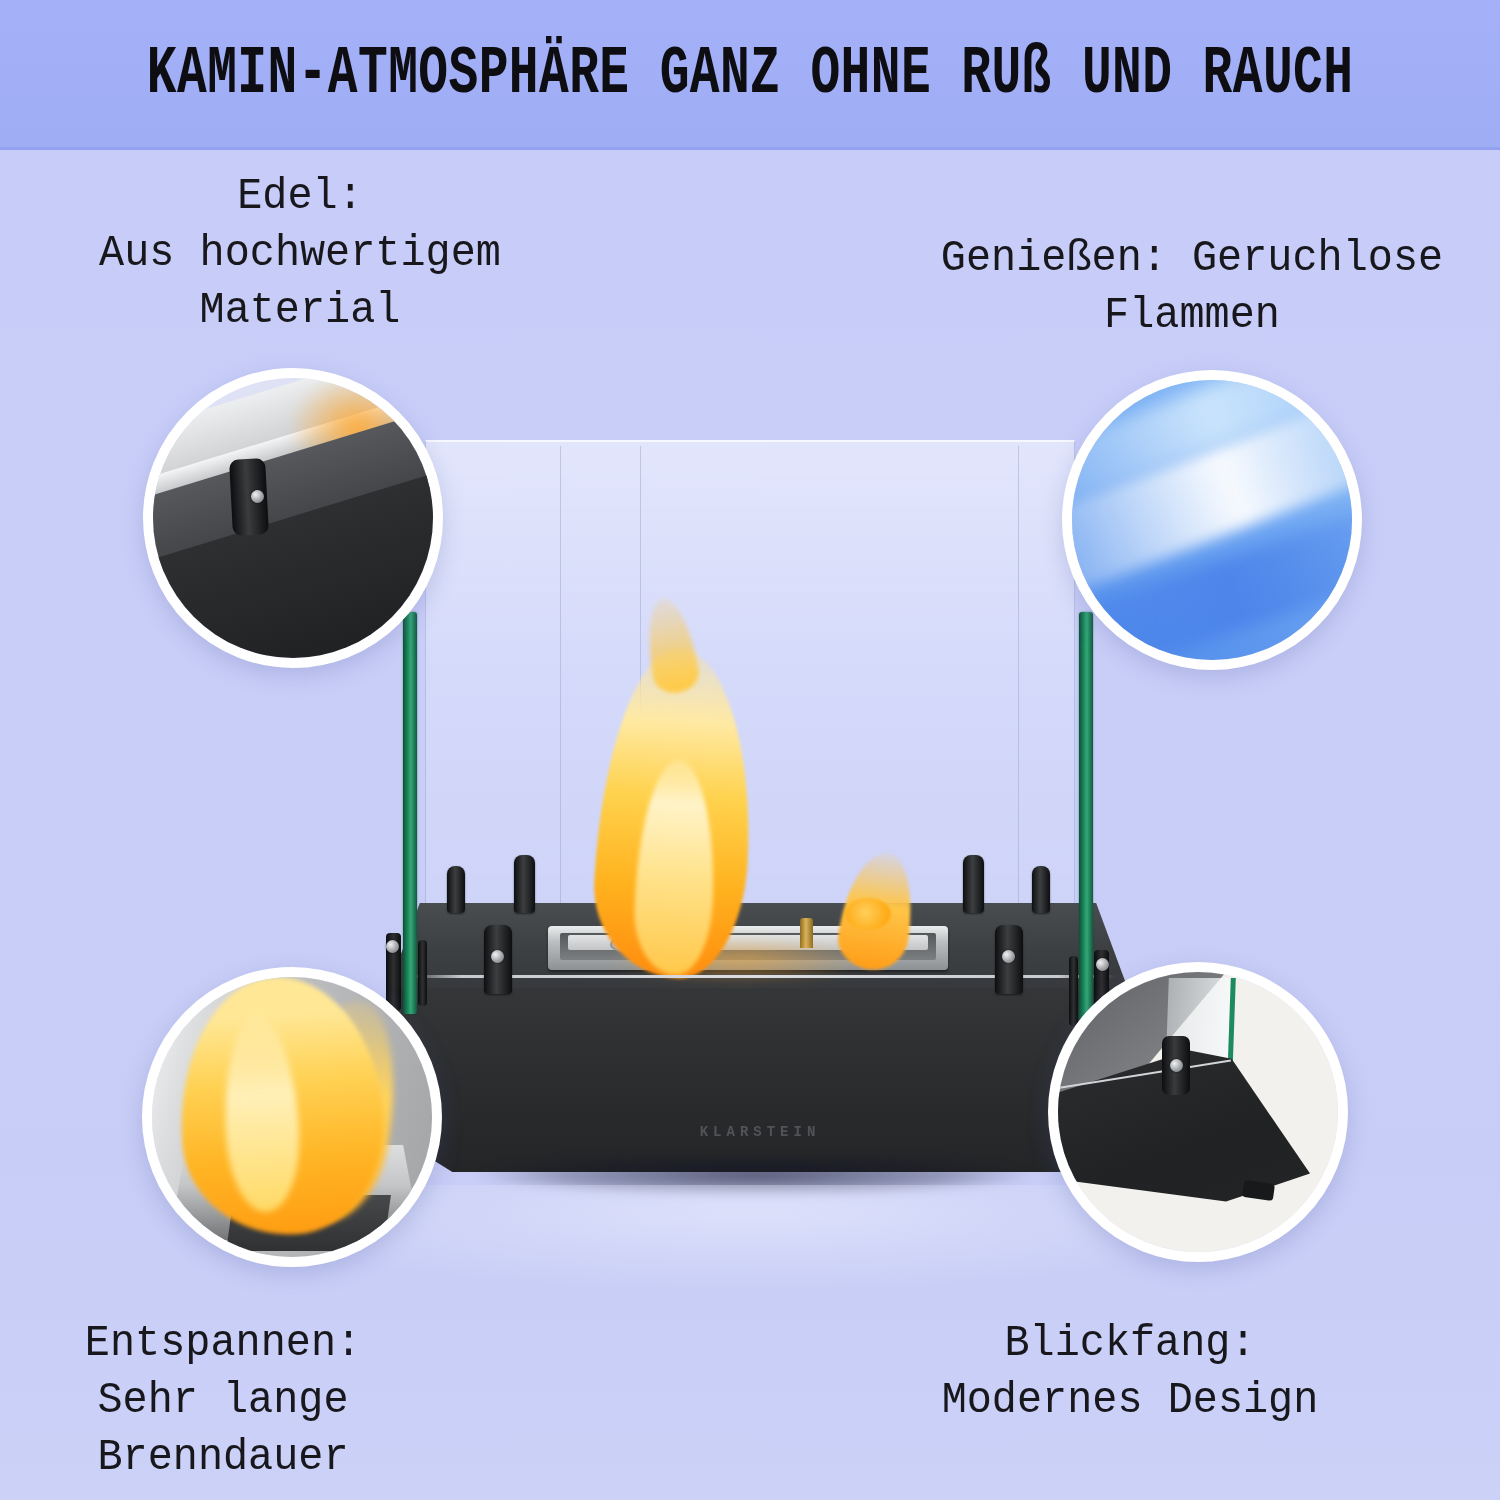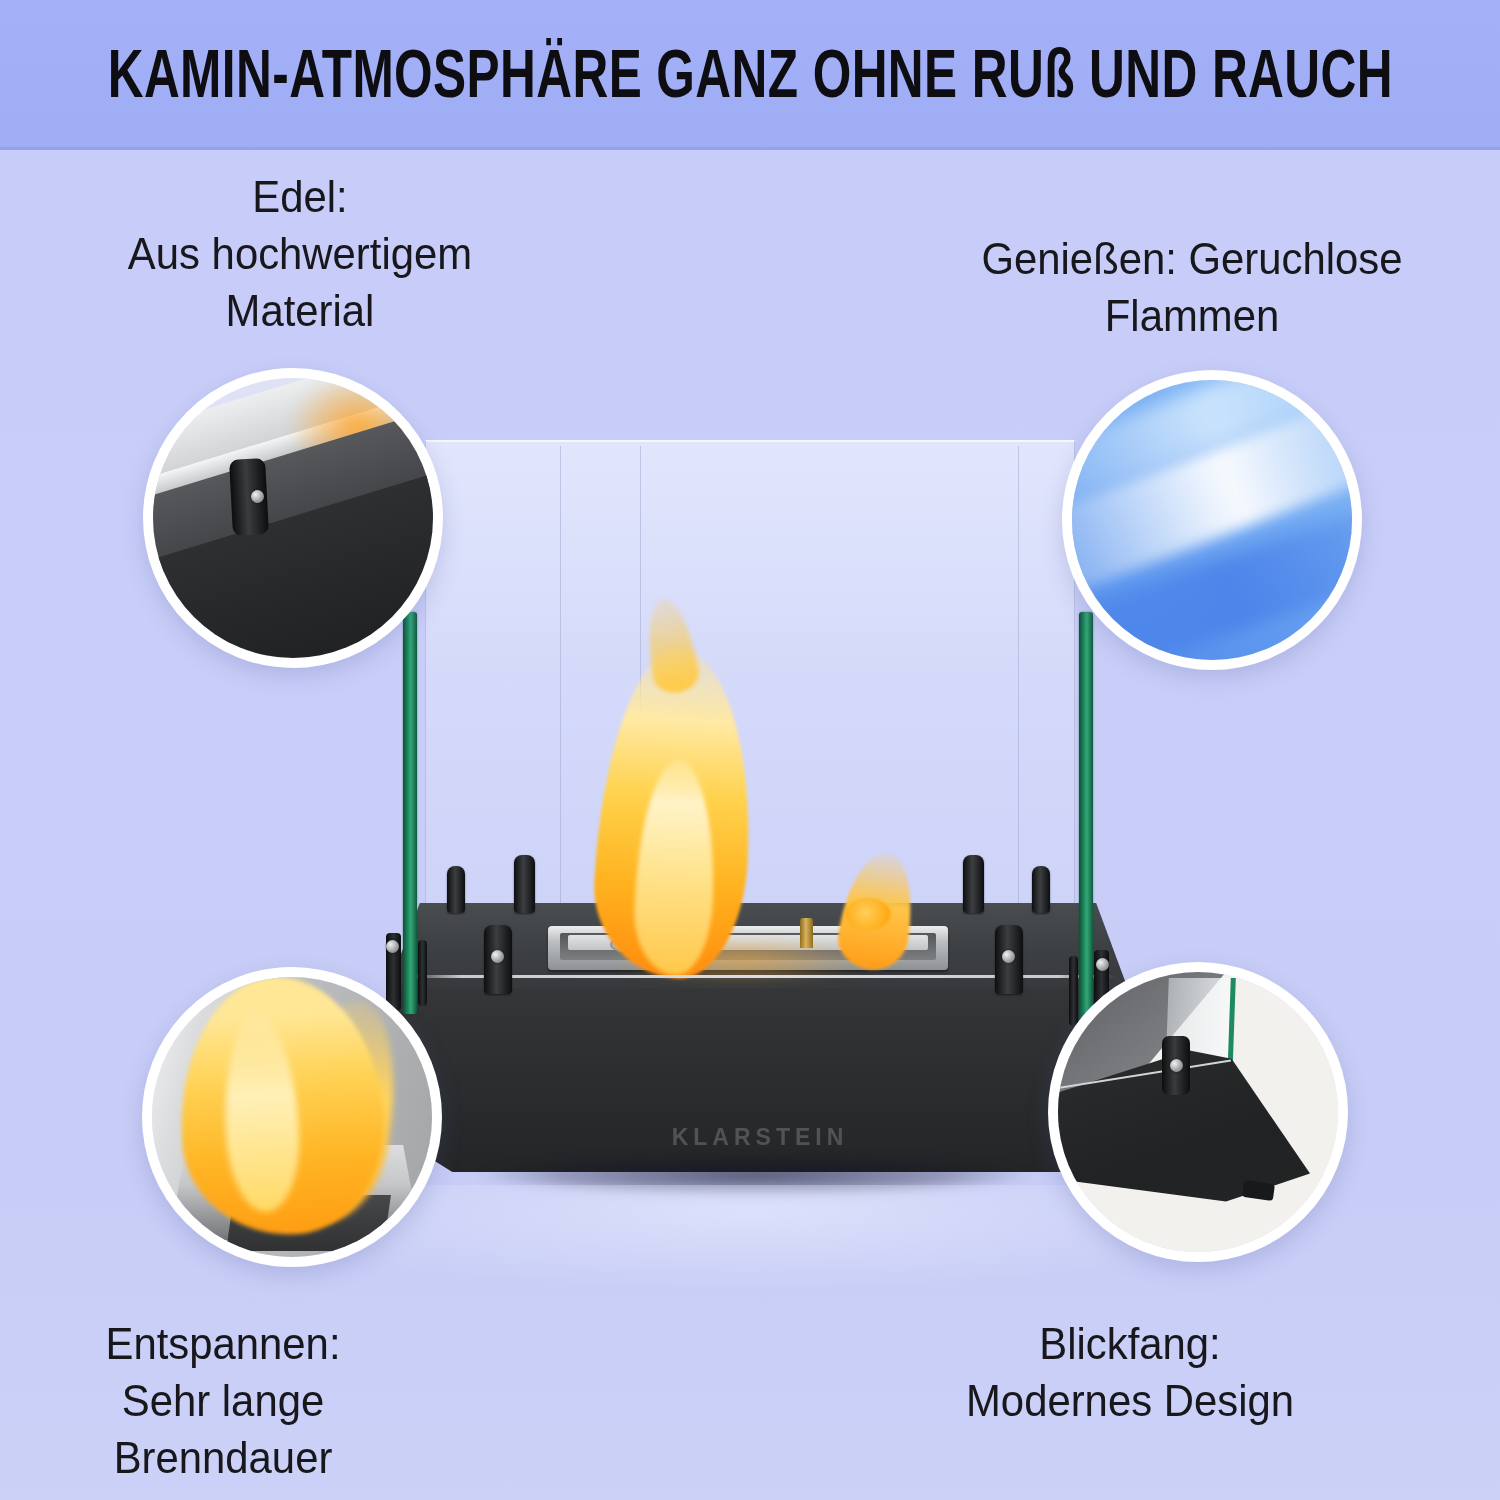--- a/index.html
+++ b/index.html
@@ -1,19 +1,19 @@
 <!DOCTYPE html>
 <html><head>
 <meta charset="utf-8">
 <style>
   html,body{margin:0;padding:0;background:#b9c0ef;}
   .stage{
     position:relative;width:1500px;height:1500px;overflow:hidden;
     background:linear-gradient(180deg,#c6ccf8 0%,#c9cef8 40%,#c7cdf6 78%,#ccd1f8 100%);
-    font-family:Liberation Sans, sans-serif;
+    font-family:Liberation Mono, monospace;
   }
   
   .banner{
     position:absolute;left:0;top:0;width:1500px;height:147px;
     background:linear-gradient(180deg,#a4b1f8 0%,#9fadf5 100%);
     border-bottom:3px solid #93a1f0;
     display:flex;align-items:center;justify-content:center;
   }
   .banner-title{
     font-weight:800;font-size:62px;color:#0e0e12;letter-spacing:.5px;white-space:nowrap;
@@ -65,21 +65,21 @@
     position:absolute;left:405px;top:975px;width:710px;height:3px;
     background:linear-gradient(90deg,rgba(215,218,222,0) 0%,#c7cace 8%,#dadde1 50%,#c7cace 92%,rgba(215,218,222,0) 100%);
   }
   .base-front{
     position:absolute;left:392px;top:988px;width:736px;height:184px;
     background:linear-gradient(180deg,#343638 0%,#2a2c2e 55%,#242527 100%);
     clip-path:polygon(0 0,100% 0,95.2% 91%,91% 100%,8.2% 100%,4.6% 91%);
   }
   .brand{
     position:absolute;left:0;right:0;top:136px;text-align:center;
-    font-size:23px;font-weight:700;letter-spacing:5px;color:rgba(165,170,178,.33);
+    font-size:14px;font-weight:700;letter-spacing:5px;color:rgba(165,170,178,.33);
   }
   .base-shadow{
     position:absolute;left:395px;top:1158px;width:720px;height:52px;
     background:radial-gradient(50% 55% at 50% 32%,rgba(18,20,38,.62) 0%,rgba(18,20,38,.28) 55%,rgba(18,20,38,0) 78%);
     filter:blur(4px);
   }
   .floor-glow{
     position:absolute;left:170px;top:1185px;width:1160px;height:150px;
     background:radial-gradient(60% 70% at 50% 18%,rgba(240,243,255,.5) 0%,rgba(240,243,255,0) 75%);
   }

